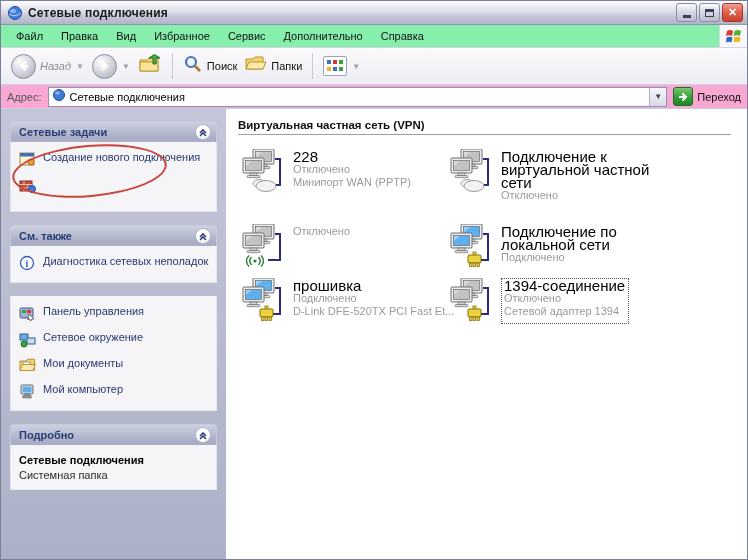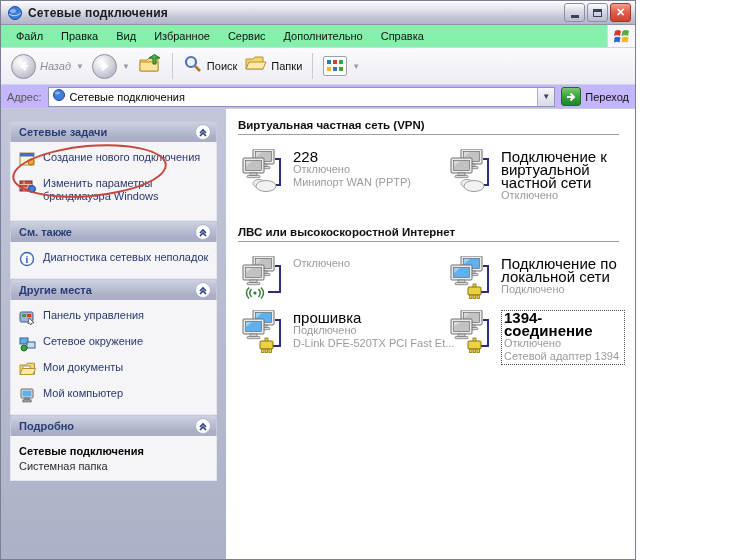--- a/index.html
+++ b/index.html
@@ -1,17 +1,17 @@
 <!DOCTYPE html>
 <html><head>
 <meta charset="utf-8">
 <style>
   * { margin:0; padding:0; box-sizing:border-box; }
   html,body { width:748px; height:560px; background:#fff; font-family:"Liberation Sans", sans-serif; }
-  .window { width:636px; height:560px; background:#c4c7d8; border:1px solid #7a7f99; display:flex; flex-direction:column; overflow:hidden; }
+  .window { width:748px; height:560px; background:#c4c7d8; border:1px solid #7a7f99; display:flex; flex-direction:column; overflow:hidden; }
 
   
   .titlebar { height:24px; flex:0 0 24px; display:flex; align-items:center; padding:0 4px 0 6px;
     background:linear-gradient(180deg,#fdfdfe 0%,#dcdde8 45%,#c3c5d6 70%,#b2b5c9 100%);
     border-bottom:1px solid #8f93ab; }
   .title-icon { width:16px; height:16px; margin-right:5px; flex:0 0 16px; }
   .title-text { font-size:12px; font-weight:bold; color:#1a1a1a; flex:1 1 auto; letter-spacing:.2px; }
   .win-buttons { display:flex; gap:2px; }
   .winbtn { width:21px; height:19px; border-radius:3px; border:1px solid #8a8da5; font-size:11px; line-height:1;
     display:flex; align-items:center; justify-content:center; cursor:default;
@@ -32,38 +32,38 @@
   .tb-sep { width:1px; height:26px; background:#c9c9d8; margin:0 6px; }
   .nav-circle { width:25px; height:25px; border-radius:50%; border:1px solid #8d8d9f;
     background:radial-gradient(circle at 35% 30%, #ffffff, #cfcfda 55%, #a8a8b8); display:flex; align-items:center; justify-content:center; }
   .tb-btn { display:flex; align-items:center; gap:4px; padding:2px 4px; border-radius:3px; cursor:default; }
   .tb-label { font-size:11px; color:#111; }
   .tb-label.dim { color:#8b8b97;font-style:italic; }
   .caret { font-size:8px; color:#9a9aa8; margin-left:1px; }
   .views-box { width:24px; height:20px; border:1px solid #9aa0b5; border-radius:2px; background:#fff; display:flex; align-items:center; justify-content:center; }
 
   
-  .addressbar { height:24px; flex:0 0 24px; background:#c4b5fd; border-bottom:1px solid #c9ccdb; display:flex; align-items:center; padding:0 6px; }
+  .addressbar { height:24px; flex:0 0 24px; background:#f9a8d4; border-bottom:1px solid #c9ccdb; display:flex; align-items:center; padding:0 6px; }
   .addr-label { font-size:11px; color:#55565e; margin-right:6px; }
   .addr-combo { flex:1 1 auto; height:20px; background:#fff; border:1px solid #8a96b5; display:flex; align-items:center; padding-left:3px; }
   .addr-value { font-size:11px; color:#000; flex:1 1 auto; margin-left:4px; }
   .addr-drop { width:17px; height:18px; background:linear-gradient(180deg,#f6f6fa,#d9dae6); border-left:1px solid #aab0c4;
     display:flex; align-items:center; justify-content:center; font-size:8px; color:#3a3f55; }
   .go-area { display:flex; align-items:center; gap:4px; margin-left:6px; cursor:default; }
   .go-btn { width:20px; height:19px; border-radius:3px; border:1px solid #1e6b24;
     background:linear-gradient(180deg,#7cc56f,#34a03a 55%,#1f8527); display:flex; align-items:center; justify-content:center; }
   .go-label { font-size:11px; color:#111; }
 
   
   .content { flex:1 1 auto; display:flex; overflow:hidden; }
   .sidebar { width:225px; flex:0 0 225px; background:linear-gradient(180deg,#c3c6d8,#adb1c7); padding:12px 9px 0 9px; overflow:hidden; }
   .main { flex:1 1 auto; background:#fff; padding:8px 10px 12px 12px; overflow:hidden; }
 
   
-  .panel { }
+  .panel { margin-bottom:13px; }
   .panel-header { height:21px; border-radius:4px 4px 0 0; padding:0 5px 0 8px;
     background:linear-gradient(180deg,#cdd1e0,#a9aec6 80%); border:1px solid #c6cada; border-bottom:none;
     display:flex; align-items:center; justify-content:space-between; }
   .panel-title { font-size:11px; font-weight:bold; color:#273c75; }
   .chev-btn { width:16px; height:16px; border-radius:50%; background:#fff; border:1px solid #aeb2c8; display:flex; align-items:center; justify-content:center; }
   .panel-body { background:#f5f5f8; border:1px solid #e6e6ee; border-top:none; padding:9px 6px 8px 8px; position:relative; }
   .task-item { display:flex; gap:7px; margin-bottom:9px; cursor:default; }
   .task-item:last-child { margin-bottom:2px; }
   .task-icon { flex:0 0 17px; width:17px; height:17px; }
   .task-label { font-size:11px; line-height:13px; color:#29386e; }
@@ -71,21 +71,21 @@
   .details-name { font-size:11px; font-weight:bold; color:#000; margin-bottom:3px; }
   .details-desc { font-size:11px; color:#2b2b2b; }
 
   
   .section-header { font-size:11.5px; font-weight:bold; color:#101010; padding:2px 2px 3px 0; border-bottom:1px solid #9d9fa8; margin-right:6px; }
   .section-grid { display:grid; grid-template-columns:208px 1fr; row-gap:8px; margin:14px 0 22px 0; }
   .conn-item { display:flex; cursor:default; }
   .conn-icon { flex:0 0 48px; width:48px; height:46px; margin-right:7px; }
   .conn-text { padding-top:1px; }
   .conn-name { font-size:15px; line-height:13px; color:#000; max-width:170px; }
-  .conn-name.bold { font-weight:bold; }
+  .conn-name.bold { font-weight:normal; }
   .conn-sub { font-size:11px; line-height:13px; color:#9b9b9b; max-width:175px; white-space:nowrap; overflow:hidden; }
   .conn-text.selected { border:1px dotted #555; padding:0 3px 1px 2px; }
 </style>
 </head>
 <body>
 
 <div class="window">
 
   <div class="titlebar">
     <span class="title-icon">
@@ -235,21 +235,20 @@
                   <circle cx="12" cy="11" r="3" fill="#f0a23c" stroke="#b06a10"></circle>
                 </svg></div>
               <div class="task-label">Создание нового подключения</div>
             </div>
             <div class="task-item">
               <div class="task-icon"><svg width="17" height="17" viewBox="0 0 17 17">
                   <rect x="1" y="4" width="12" height="10" fill="#c0503e" stroke="#7e2f22"></rect>
                   <path d="M1 7.5 h12 M1 11 h12 M5 4 v3.5 M9 7.5 v3.5 M5 11 v3" stroke="#f0d9d4" stroke-width="0.8"></path>
                   <circle cx="13" cy="12" r="3.5" fill="#3f7cd6" stroke="#1d4f9e"></circle>
                 </svg></div>
-              <div class="task-label">Изменить параметры брандмауэра Windows</div>
             </div>
             <div class="annotation-ellipse"></div>
           </div>
         </div>
         <div class="panel">
           <div class="panel-header">
             <div class="panel-title">См. также</div>
             <div class="chev-btn">
               <svg width="12" height="12" viewBox="0 0 12 12">
                 <path d="M3 7 L6 4 L9 7" stroke="#2f3f7f" stroke-width="1.6" fill="none"></path>
@@ -261,29 +260,20 @@
             <div class="task-item">
               <div class="task-icon"><svg width="17" height="17" viewBox="0 0 17 17">
                   <circle cx="8" cy="8" r="6.5" fill="#fff" stroke="#2e5fb8" stroke-width="1.3"></circle>
                   <text x="8" y="12" text-anchor="middle" font-size="10" font-weight="bold" fill="#2e5fb8" font-family="&quot;Liberation Serif&quot;,serif">i</text>
                 </svg></div>
               <div class="task-label">Диагностика сетевых неполадок</div>
             </div>
           </div>
         </div>
         <div class="panel">
-          <div class="panel-header">
-            <div class="panel-title">Другие места</div>
-            <div class="chev-btn">
-              <svg width="12" height="12" viewBox="0 0 12 12">
-                <path d="M3 7 L6 4 L9 7" stroke="#2f3f7f" stroke-width="1.6" fill="none"></path>
-                <path d="M3 10 L6 7 L9 10" stroke="#2f3f7f" stroke-width="1.6" fill="none"></path>
-              </svg>
-            </div>
-          </div>
           <div class="panel-body">
             <div class="task-item">
               <div class="task-icon"><svg width="17" height="17" viewBox="0 0 17 17">
                   <rect x="1" y="3" width="13" height="10" rx="1.5" fill="#9fb4d8" stroke="#44598a"></rect>
                   <rect x="3" y="5" width="4" height="3" fill="#3aa13f"></rect>
                   <rect x="8" y="5" width="4" height="3" fill="#d93b2a"></rect>
                   <path d="M10 9 l5 5 l-2.2 0 l-1 2 l-1.3 -2.2 l-1.5 1 z" fill="#fff" stroke="#333" stroke-width="0.7"></path>
                 </svg></div>
               <div class="task-label">Панель управления</div>
             </div>
@@ -370,21 +360,20 @@
                 <rect x="9" y="26.5" width="13" height="2.2" rx="1" fill="#dcdcdc" stroke="#6e6e6e" stroke-width="0.7"></rect>
                 <ellipse cx="21" cy="34.5" rx="6" ry="4" fill="#f2f2f2" stroke="#9e9e9e"></ellipse>
                 <ellipse cx="28" cy="37" rx="10" ry="5.5" fill="#f2f2f2" stroke="#9e9e9e"></ellipse>
               </svg></div>
             <div class="conn-text">
               <div class="conn-name">Подключение к виртуальной частной сети</div>
               <div class="conn-sub">Отключено</div>
             </div>
           </div>
         </div>
-        <div class="section-header">ЛВС или высокоскоростной Интернет</div>
         <div class="section-grid">
           <div class="conn-item">
             <div class="conn-icon"><svg width="48" height="46" viewBox="0 0 48 46">
                 <path d="M37 10 L42 10 L42 36 L30 36" stroke="#2c2c80" stroke-width="2" fill="none"></path>
                 <rect x="15" y="0" width="21" height="15" rx="1" fill="#ececec" stroke="#6e6e6e"></rect>
                 <rect x="17.5" y="2.5" width="16" height="10" fill="#c2c2c2" stroke="#5a5a5a" stroke-width="0.6"></rect>
                 <path d="M18 3 l6 0 l-6 5 z" fill="#d9d9d9"></path>
                 <rect x="22" y="15" width="7" height="2.5" fill="#cfcfcf" stroke="#6e6e6e" stroke-width="0.7"></rect>
                 <rect x="19" y="17.5" width="13" height="2.2" rx="1" fill="#dcdcdc" stroke="#6e6e6e" stroke-width="0.7"></rect>
                 <rect x="5" y="9" width="21" height="15" rx="1" fill="#ececec" stroke="#6e6e6e"></rect>

